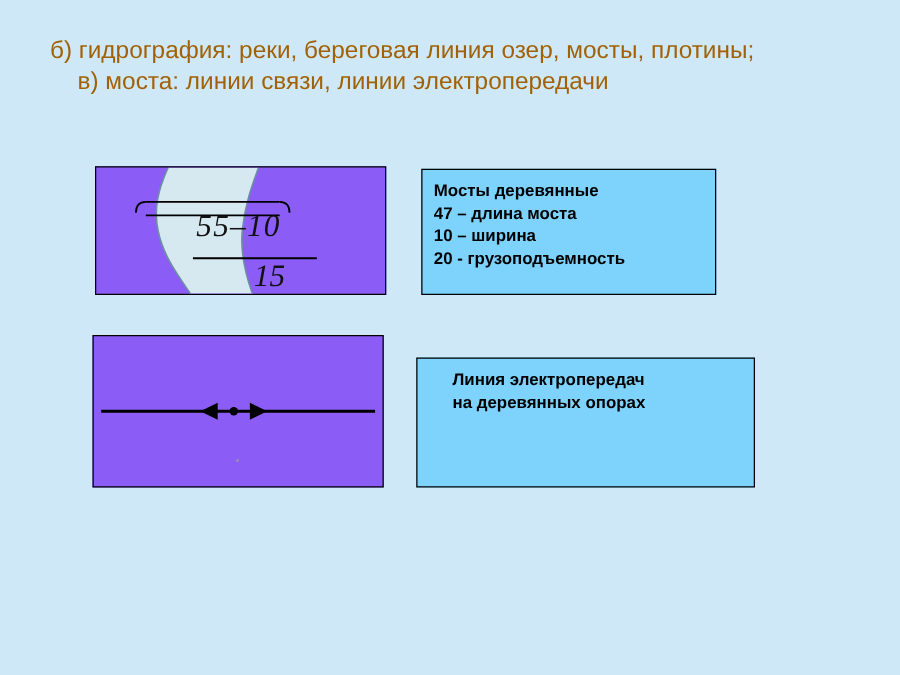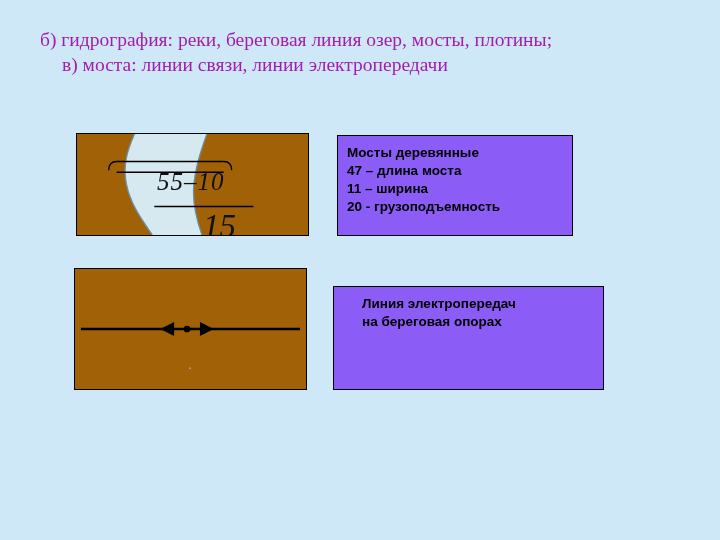--- a/index.html
+++ b/index.html
@@ -20,53 +20,53 @@
     width: 720px;
     height: 540px;
   }
 
   
   .heading {
     position: absolute;
     left: 40px;
     top: 28px;
     width: 640px;
-    font-family: Liberation Serif, serif;
+    font-family: Liberation Sans, sans-serif;
     font-size: 19.5px;
     line-height: 1.28;
-    color: #a21caf;
+    color: #a16207;
   }
   .heading .line1 { display: block; }
   .heading .line2 { display: block; padding-left: 22px; }
 
   
   .figure-box {
     position: absolute;
-    background: #a16207;
+    background: #8b5cf6;
     border: 1px solid #000000;
     box-sizing: border-box;
     overflow: hidden;
   }
   #bridge-figure {
     left: 76px;
     top: 133px;
     width: 233px;
     height: 103px;
   }
   #power-figure {
     left: 74px;
     top: 268px;
     width: 233px;
     height: 122px;
   }
 
   
   .caption-box {
     position: absolute;
-    background: #8b5cf6;
+    background: #7dd3fc;
     border: 1px solid #000000;
     box-sizing: border-box;
     padding: 8px 9px 6px 9px;
     font-family: "Liberation Sans", sans-serif;
     font-size: 13.5px;
     font-weight: bold;
     color: #000;
     line-height: 1.33;
   }
   #bridge-caption {
@@ -108,43 +108,43 @@
       <path d="M 40 28 L 148 28" fill="none" stroke="#000" stroke-width="1.4"></path>
       <path d="M 40 39 L 148 39" fill="none" stroke="#000" stroke-width="1.4"></path>
 
       <path d="M 40 28 C 34 28, 32 32, 32 37" fill="none" stroke="#000" stroke-width="1.4"></path>
       <path d="M 148 28 C 154 28, 156 32, 156 37" fill="none" stroke="#000" stroke-width="1.4"></path>
 
       <path d="M 78 74 L 178 74" fill="none" stroke="#000" stroke-width="1.6"></path>
     </svg>
 
     <div style="position:absolute; left:80px; top:34px; font-family:'Liberation Serif',serif; font-size:25px; font-style:italic; color:#111; letter-spacing:1px;">55–10</div>
-    <div style="position:absolute; left:126px; top:74px; font-family:'Liberation Serif',serif; font-size:33px; font-style:italic; color:#111;">15</div>
+    <div style="position:absolute; left:126px; top:74px; font-family:'Liberation Serif',serif; font-size:25px; font-style:italic; color:#111;">15</div>
   </div>
 
   <div class="caption-box" id="bridge-caption">
     <span class="caption-line">Мосты деревянные</span>
     <span class="caption-line">47 – длина моста</span>
-    <span class="caption-line">11 – ширина</span>
+    <span class="caption-line">10 – ширина</span>
     <span class="caption-line">20 - грузоподъемность</span>
   </div>
 
   <div class="figure-box" id="power-figure">
     <svg class="fig-svg" viewBox="0 0 233 122" preserveAspectRatio="none">
 
       <path d="M 6 61 L 227 61" fill="none" stroke="#000" stroke-width="2.4"></path>
 
       <path d="M 86 61 L 100 54 L 100 68 Z" fill="#000"></path>
 
       <path d="M 140 61 L 126 54 L 126 68 Z" fill="#000"></path>
 
       <circle cx="113" cy="61" r="3.4" fill="#000"></circle>
 
       <circle cx="116" cy="101" r="1" fill="#9aa0a6"></circle>
     </svg>
   </div>
 
   <div class="caption-box" id="power-caption">
     <span class="caption-line">Линия электропередач</span>
-    <span class="caption-line">на береговая опорах</span>
+    <span class="caption-line">на деревянных опорах</span>
   </div>
 
 </div>
 
 </body></html>

